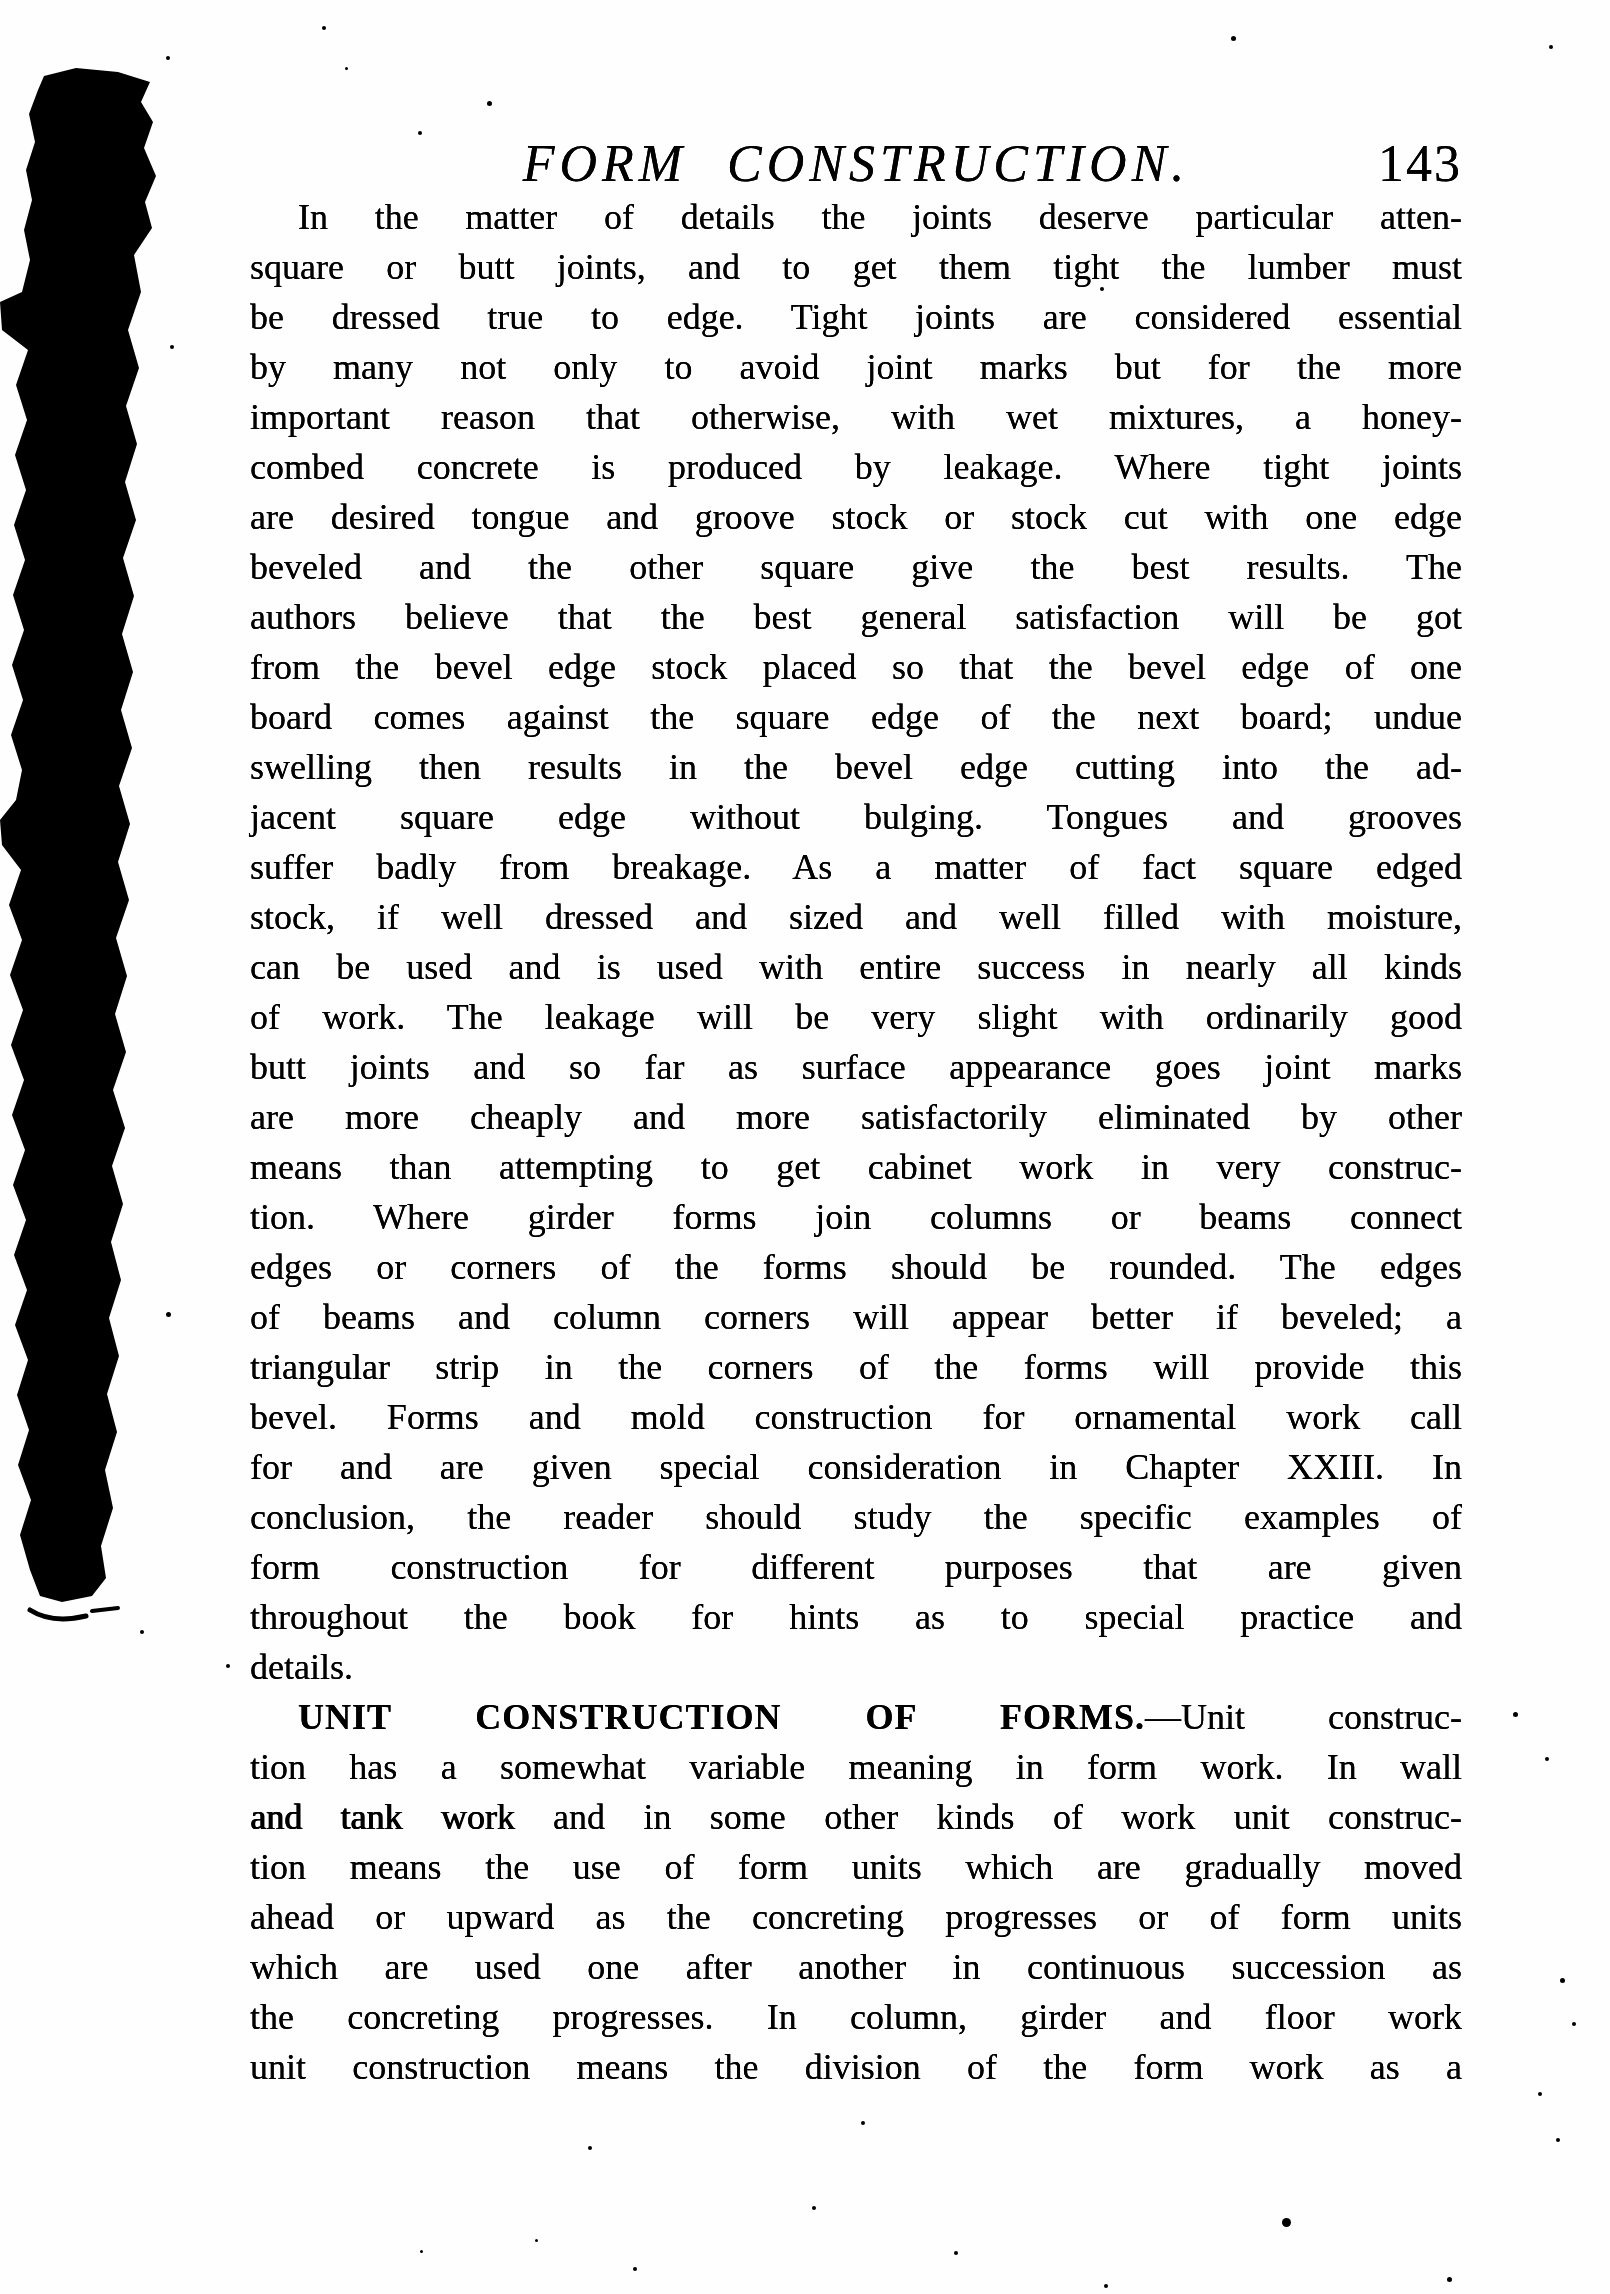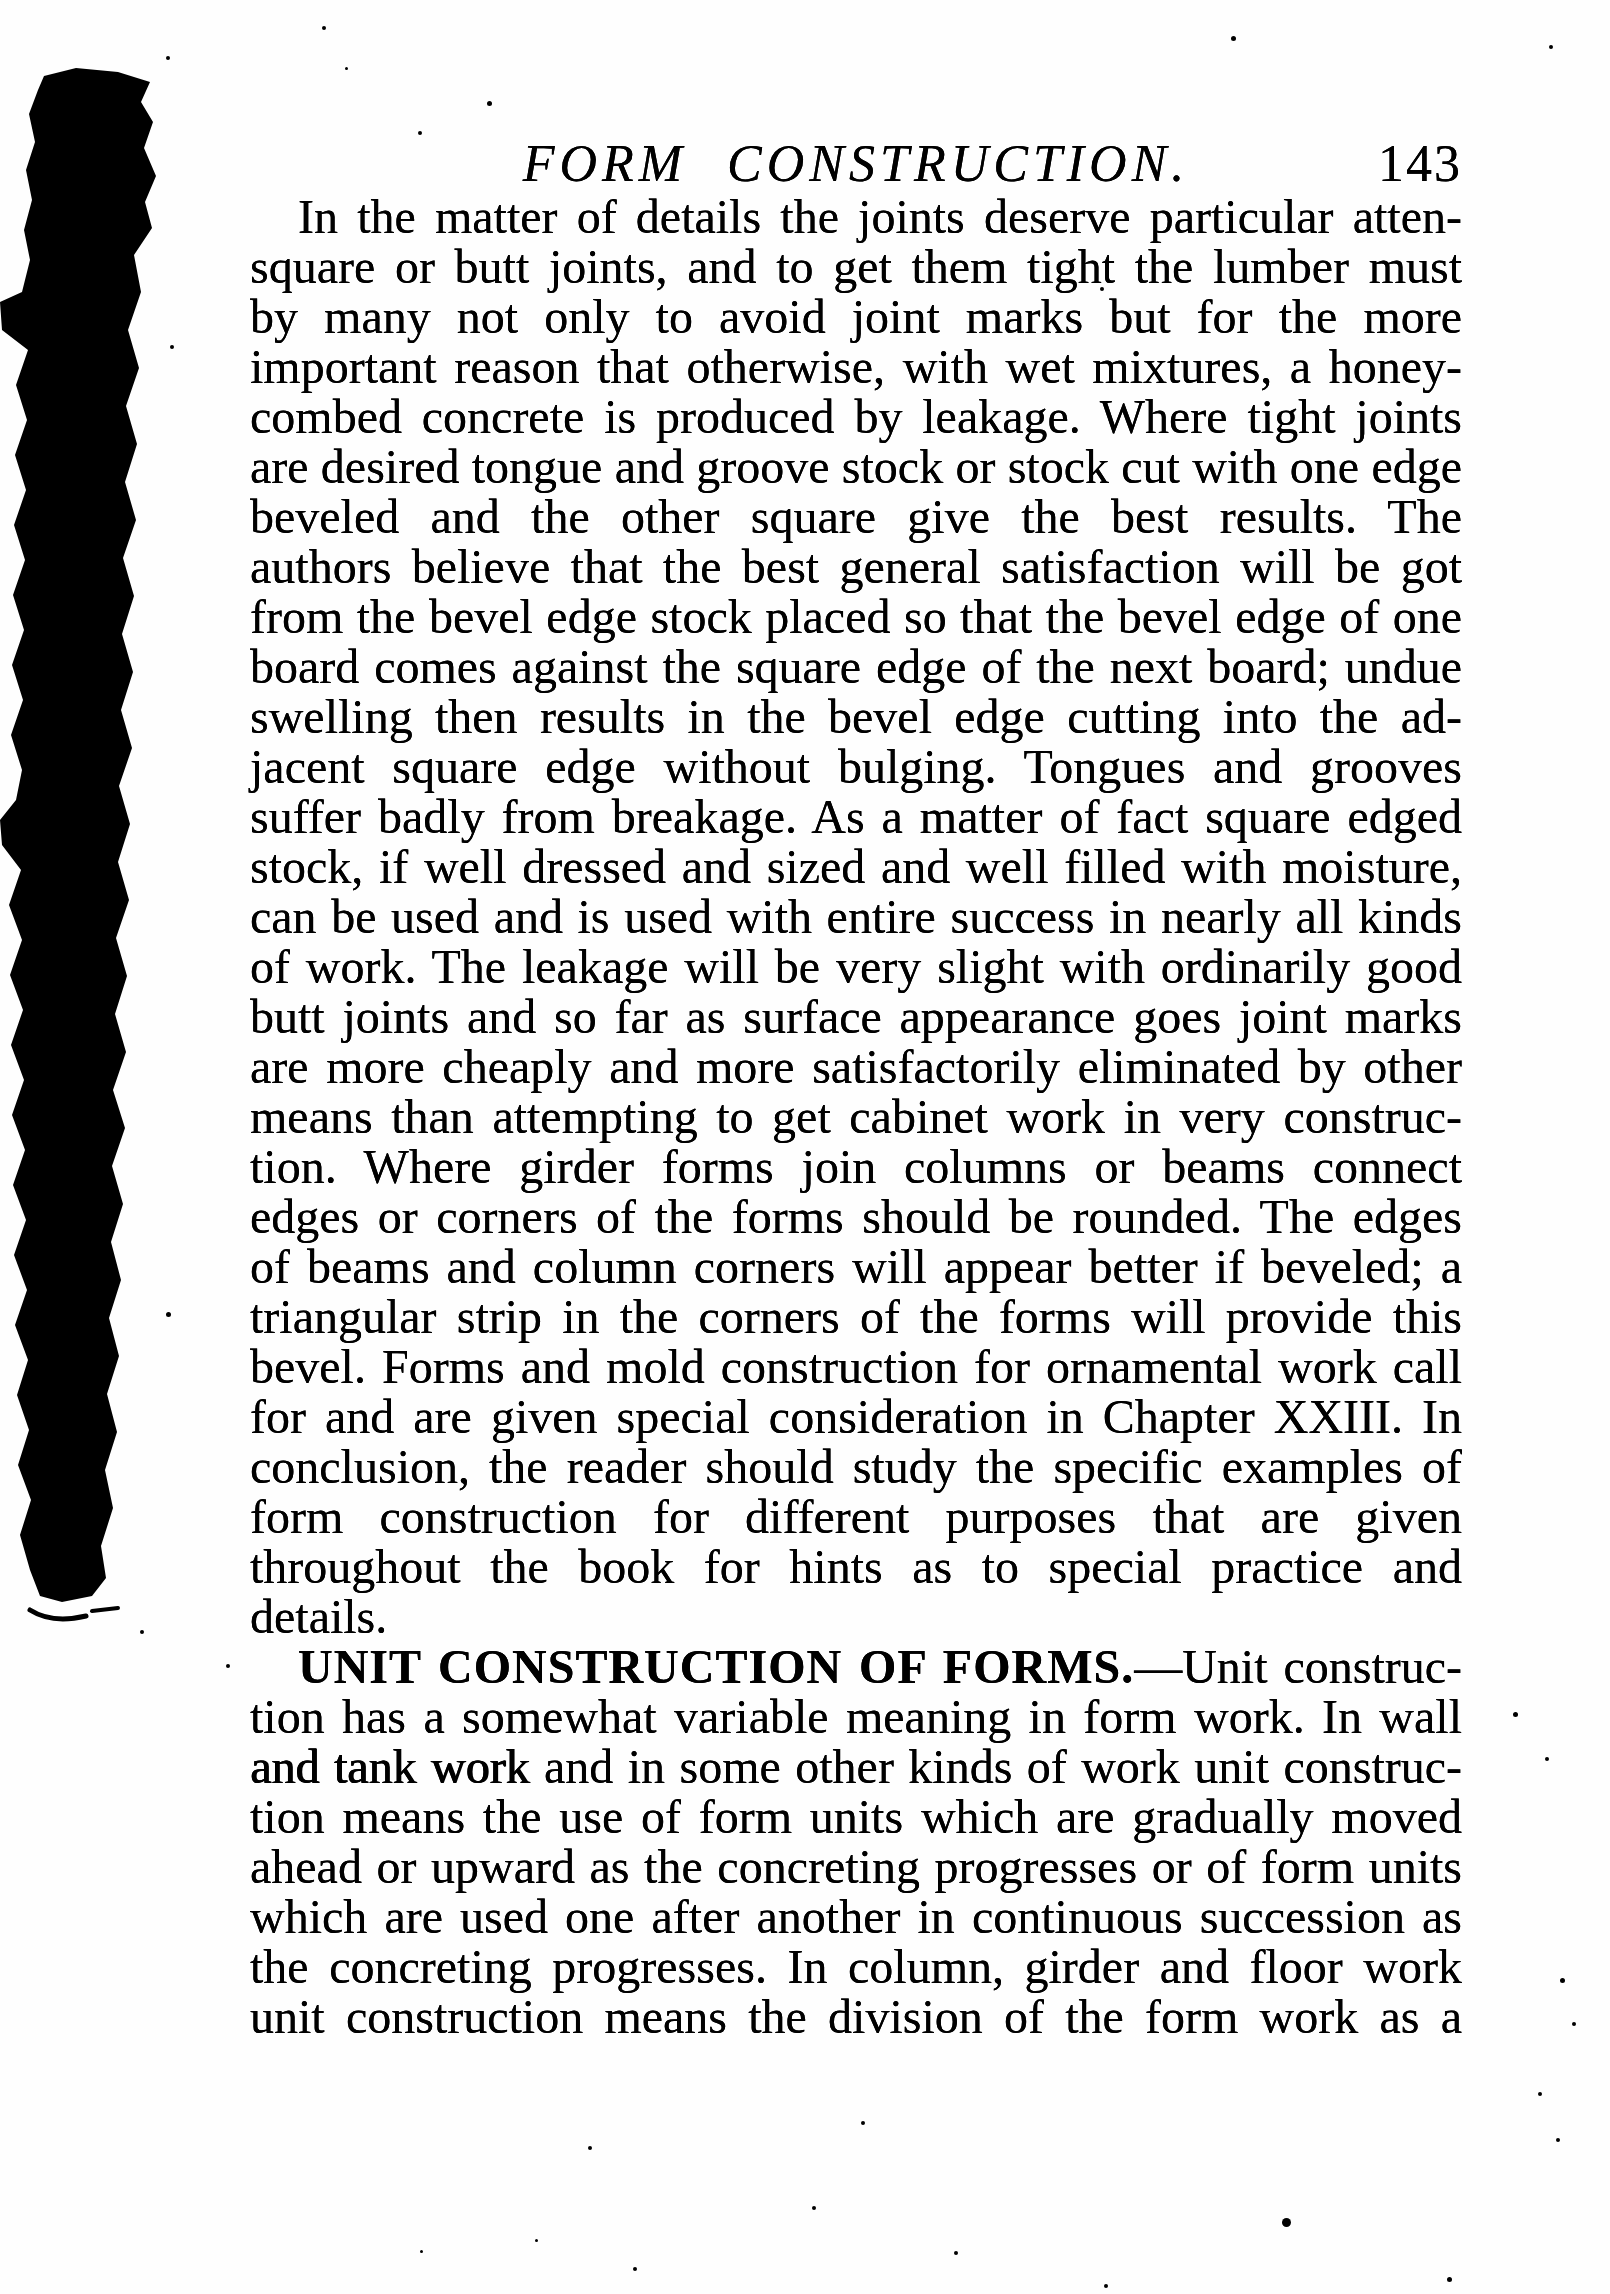--- a/index.html
+++ b/index.html
@@ -22,21 +22,21 @@
     text-shadow:0 0 0.4px #000;
   }
   .head-folio{
     position:absolute;right:0;top:0;
     font-style:normal;letter-spacing:2px;
     text-shadow:0 0 0.4px #000;
   }
   
   .textblock{
     position:absolute;left:250px;top:192px;width:1212px;
-    font-size:48px;line-height:50px;
+    font-size:36px;line-height:50px;
     text-shadow:0 0 0.4px #000;
   }
   .line{
     height:50px;white-space:nowrap;
     text-align:justify;text-align-last:justify;
   }
   .line.last{text-align-last:left;}
   .line.indent{text-indent:48px;}
   .lead-bold{font-weight:bold;letter-spacing:1px;}
   .lead-dark{text-shadow:0.9px 0 0 #000,0 0 0.5px #000;margin-top:22px;}
@@ -68,20 +68,21 @@
   </svg>
 
   <div class="running-head">
     <span class="head-title">FORM CONSTRUCTION.</span>
     <span class="head-folio">143</span>
   </div>
 
   <div class="textblock">
       <div class="line indent">In the matter of details the joints deserve particular atten-</div>
       <div class="line">square or butt joints, and to get them tight the lumber must</div>
+      <div class="line">be dressed true to edge.  Tight joints are considered essential</div>
       <div class="line">by many not only to avoid joint marks but for the more</div>
       <div class="line">important reason that otherwise, with wet mixtures, a honey-</div>
       <div class="line">combed concrete is produced by leakage.  Where tight joints</div>
       <div class="line">are desired tongue and groove stock or stock cut with one edge</div>
       <div class="line">beveled and the other square give the best results.  The</div>
       <div class="line">authors believe that the best general satisfaction will be got</div>
       <div class="line">from the bevel edge stock placed so that the bevel edge of one</div>
       <div class="line">board comes against the square edge of the next board; undue</div>
       <div class="line">swelling then results in the bevel edge cutting into the ad-</div>
       <div class="line">jacent square edge without bulging.  Tongues and grooves</div>

